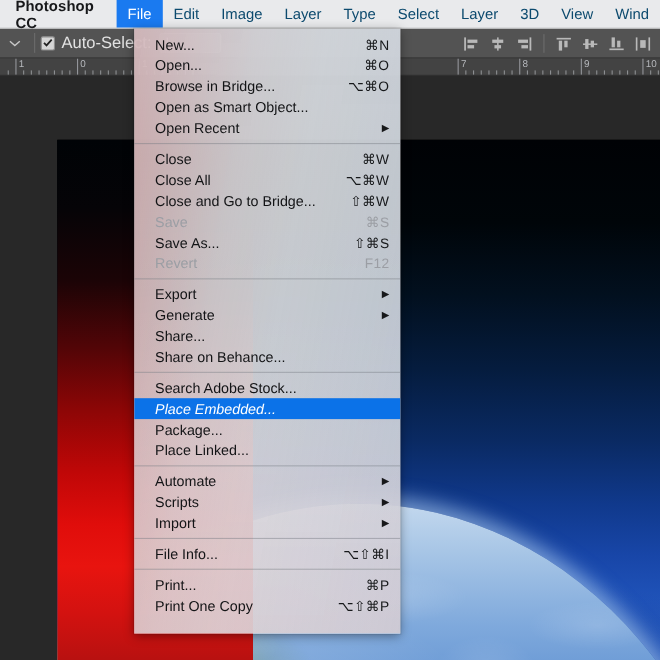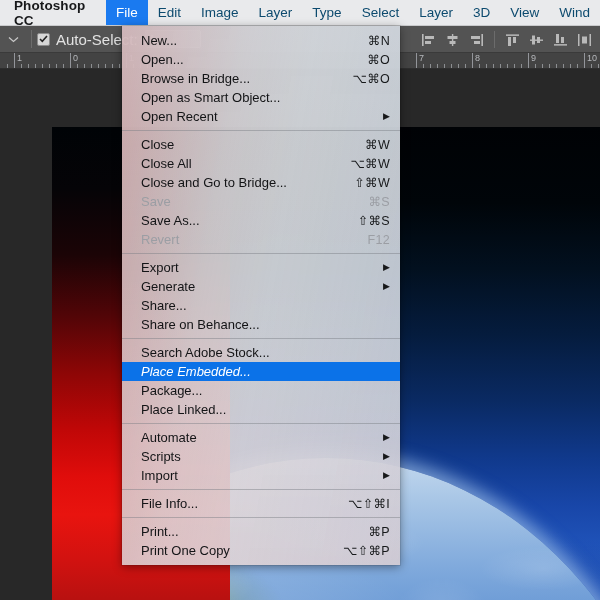--- a/index.html
+++ b/index.html
@@ -245,25 +245,25 @@
       #e00d0b 74%,
       #e8140f 82%,
       #d31210 91%,
       #b81110 100%);
   }
 
   
   .dropdown {
     position: absolute;
     left: 122px; top: 26px;
-    width: 278px;
+    width: 242px;
     z-index: 60;
     background: rgba(226,228,231,0.90);
     box-shadow: 0 2px 9px rgba(0,0,0,0.40), 0 0 0 1px rgba(0,0,0,0.09);
-    padding: 5px 0 5px 0;
+    padding: 5px 0 16px 0;
     box-sizing: border-box;
     overflow: hidden;
   }
   
   .dropdown::before {
     content: "";
     position: absolute;
     inset: 0;
     pointer-events: none;
     background: linear-gradient(100deg,

